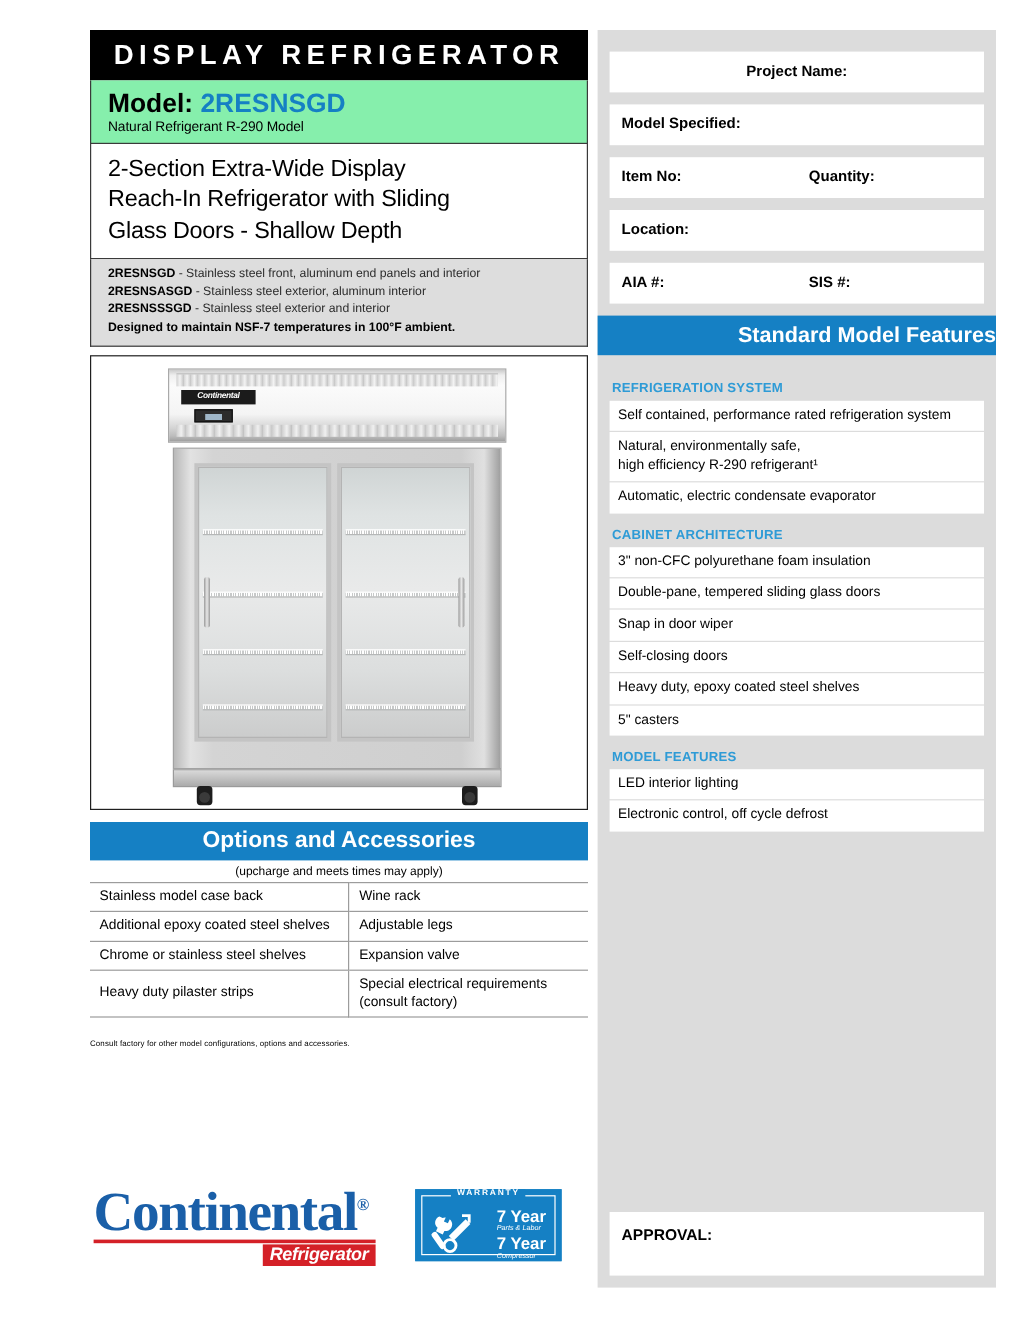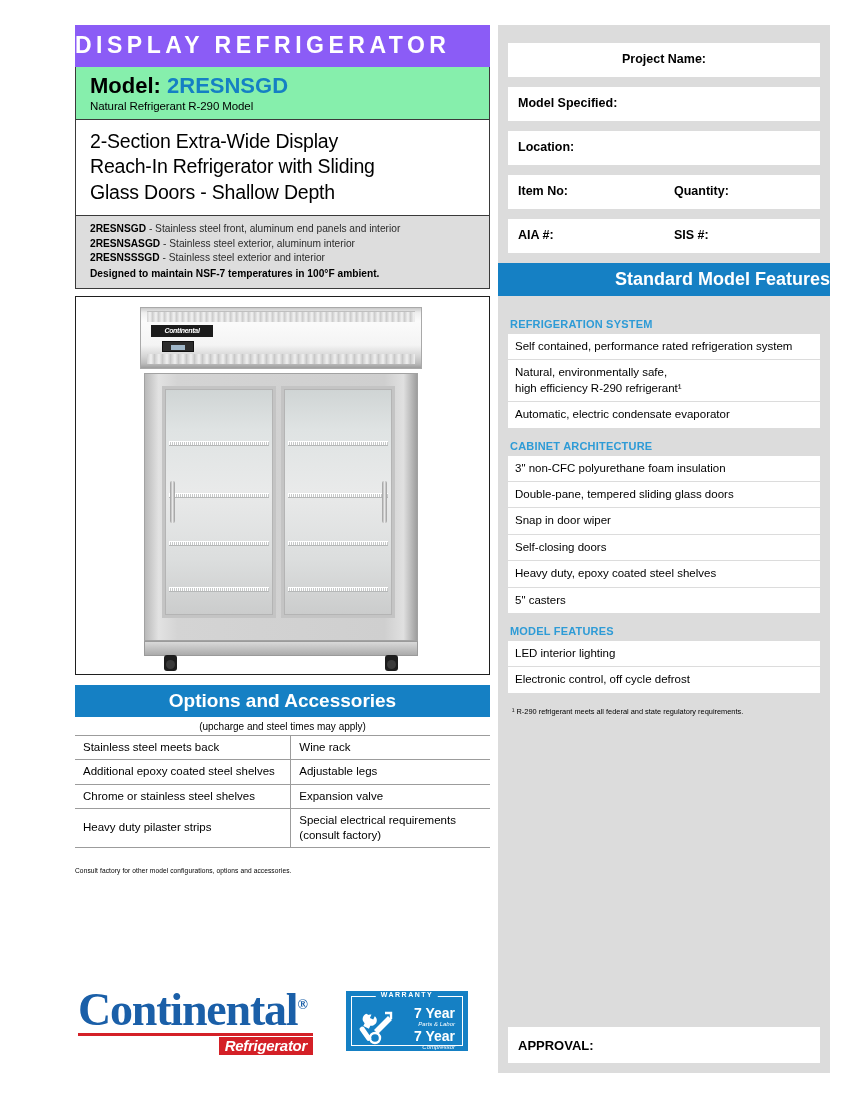--- a/index.html
+++ b/index.html
@@ -9,26 +9,26 @@
     font-family: "Liberation Sans", sans-serif;
     color: #000;
     overflow: hidden;
   }
   .page { position: relative; width: 850px; height: 1100px; }
 
   
   .left-col { position: absolute; left: 75px; top: 25px; width: 415px; }
 
   .title-bar {
-    background: #8b5cf6;
+    background: #000000;
     color: #ffffff;
     font-weight: bold;
     font-size: 23px;
     letter-spacing: 4.5px;
-    text-align: left;
+    text-align: center;
     padding: 9px 0 10px 0;
     line-height: 1;
   }
 
   .model-box {
     border: 1px solid #3a3a3a;
     border-top: none;
     padding: 7px 12px 7px 14px;
     background: #86efac;
   }
@@ -181,21 +181,21 @@
     background: #1580C4; border: 2px solid #1580C4;
     color: #fff; padding: 3px;
   }
   .warr-inner { border: 1.5px solid #ffffff; width: 100%; height: 100%; position: relative; }
   .warr-title {
     position: absolute; left: 50%; transform: translateX(-50%); top: -6px;
     background: #1580C4; padding: 0 5px; font-size: 7px; font-weight: bold;
     letter-spacing: 1.5px; white-space: nowrap;
   }
   .warr-tools { position: absolute; left: 6px; top: 13px; width: 40px; height: 36px; }
-  .warr-txt { position: absolute; right: 7px; top: 9px; text-align: right; }
+  .warr-txt { position: absolute; right: 7px; top: 9px; text-align: left; }
   .warr-big { font-size: 14px; font-weight: bold; line-height: 1.0; }
   .warr-small { font-size: 6px; font-style: italic; line-height: 1.5; }
 
   
   .right-col {
     position: absolute; left: 498px; top: 25px;
     width: 332px; height: 1048px;
     background: #DCDCDC;
   }
   .field {
@@ -220,21 +220,21 @@
   .frow {
     background: #fff; font-size: 11.5px;
     padding: 5px 7px 5px 7px; margin-bottom: 1px;
     line-height: 1.34;
   }
   .footnote { font-size: 7.4px; padding: 13px 4px 0 4px; }
 
   .approval {
     position: absolute; left: 10px; bottom: 10px; right: 10px;
     background: #fff; padding: 11px 10px;
-    font-size: 13px; font-weight: bold; height: 36px;
+    font-size: 13px; font-weight: bold; height: 53px;
   }
 </style>
 </head>
 <body>
 
 <div class="page">
 
   <div class="left-col">
 
     <div class="title-bar">DISPLAY REFRIGERATOR</div>
@@ -295,25 +295,25 @@
       </div>
 
       <div class="base"></div>
       <div class="caster l"></div>
       <div class="caster r"></div>
     </div>
   </div>
 
   <div class="options-wrap">
     <div class="band">Options and Accessories</div>
-    <div class="upcharge">(upcharge and steel times may apply)</div>
+    <div class="upcharge">(upcharge and meets times may apply)</div>
     <table class="opt-table">
       <tbody>
           <tr>
-        <td class="c1">Stainless steel meets back</td>
+        <td class="c1">Stainless model case back</td>
         <td>Wine rack</td>
       </tr>
       <tr>
         <td class="c1">Additional epoxy coated steel shelves</td>
         <td>Adjustable legs</td>
       </tr>
       <tr>
         <td class="c1">Chrome or stainless steel shelves</td>
         <td>Expansion valve</td>
       </tr>
@@ -363,25 +363,25 @@
 
   <div class="right-col">
 
     <div class="field">
       <span>Project Name:</span>
     </div>
     <div class="field">
       <span>Model Specified:</span>
     </div>
     <div class="field">
-      <span>Location:</span>
-    </div>
-    <div class="field">
       <span>Item No:</span>
       <span class="two">Quantity:</span>
+    </div>
+    <div class="field">
+      <span>Location:</span>
     </div>
     <div class="field">
       <span>AIA #:</span>
       <span class="two">SIS #:</span>
     </div>
 
     <div class="feat-band">Standard Model Features</div>
 
     <div class="feat-body">
 
@@ -396,21 +396,20 @@
       <div class="frow">Double-pane, tempered sliding glass doors</div>
       <div class="frow">Snap in door wiper</div>
       <div class="frow">Self-closing doors</div>
       <div class="frow">Heavy duty, epoxy coated steel shelves</div>
       <div class="frow">5" casters</div>
 
       <div class="cat">MODEL FEATURES</div>
       <div class="frow">LED interior lighting</div>
       <div class="frow">Electronic control, off cycle defrost</div>
 
-      <div class="footnote">¹ R-290 refrigerant meets all federal and state regulatory requirements.</div>
     </div>
 
     <div class="approval">
       <span>APPROVAL:</span>
     </div>
   </div>
 
 </div>
 
 </body></html>

